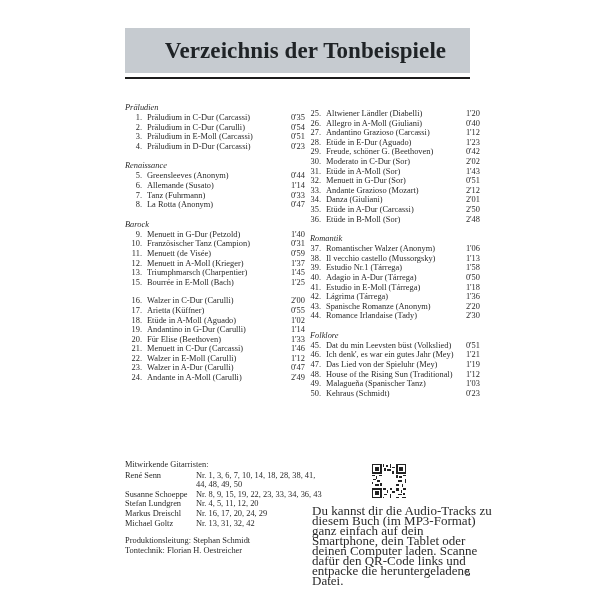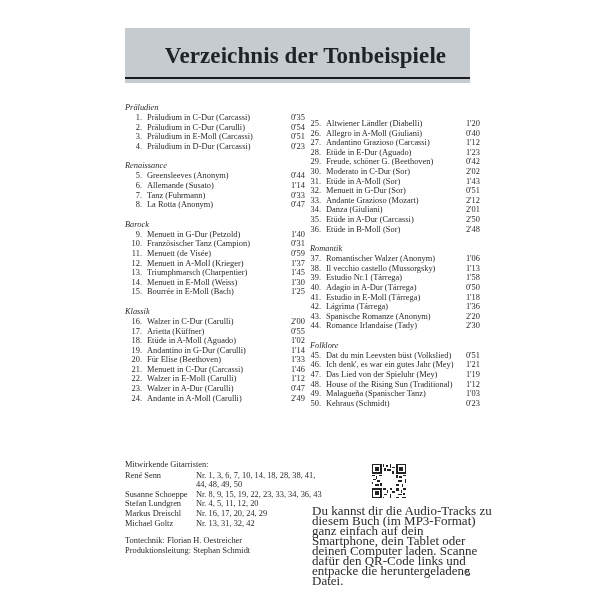--- a/index.html
+++ b/index.html
@@ -1,20 +1,20 @@
 <!DOCTYPE html>
 <html><head>
 <meta charset="utf-8">
 <style>
   * { box-sizing: border-box; margin: 0; padding: 0; }
   html, body { width: 600px; height: 600px; background: #ffffff; overflow: hidden; }
   body { position: relative; font-family: "Liberation Serif", "DejaVu Serif", serif; color: #2a2a2a; }
 
   .banner {
-    position: absolute; left: 125px; top: 28px; width: 345px; height: 55px;
+    position: absolute; left: 125px; top: 28px; width: 345px; height: 45px;
     background: #c6cbd0;
     display: flex; align-items: center; justify-content: center; padding-left: 16px;
   }
   .banner-title {
     font-family: "Liberation Serif", serif; font-weight: bold; font-size: 23px;
     color: #1f2326; letter-spacing: 0.1px;
   }
   .rule {
     position: absolute; left: 125px; top: 77px; width: 345px; height: 2px; background: #1c1c1c;
   }
@@ -129,33 +129,27 @@
         <span class="num">12.</span>
         <span class="name">Menuett in A-Moll (Krieger)</span>
         <span class="dur">1'37</span>
       </div>
     <div class="track">
         <span class="num">13.</span>
         <span class="name">Triumphmarsch (Charpentier)</span>
         <span class="dur">1'45</span>
       </div>
     <div class="track">
-        <span class="num">14.</span>
-        <span class="name">Menuett in E-Moll (Weiss)</span>
-        <span class="dur">1'30</span>
-      </div>
-    <div class="track">
         <span class="num">15.</span>
         <span class="name">Bourrée in E-Moll (Bach)</span>
         <span class="dur">1'25</span>
       </div>
   </div>
 
   <div class="section">
-    <div class="section-title">Klassik</div>
     <div class="track">
         <span class="num">16.</span>
         <span class="name">Walzer in C-Dur (Carulli)</span>
         <span class="dur">2'00</span>
       </div>
     <div class="track">
         <span class="num">17.</span>
         <span class="name">Arietta (Küffner)</span>
         <span class="dur">0'55</span>
       </div>
@@ -191,21 +185,21 @@
       </div>
     <div class="track">
         <span class="num">24.</span>
         <span class="name">Andante in A-Moll (Carulli)</span>
         <span class="dur">2'49</span>
       </div>
   </div>
 </div>
 
 <div class="col col-right">
-  <div class="section" style="margin-top:17px;">
+  <div class="section" style="margin-top:7px;">
     <div class="track">
         <span class="num">25.</span>
         <span class="name">Altwiener Ländler (Diabelli)</span>
         <span class="dur">1'20</span>
       </div>
     <div class="track">
         <span class="num">26.</span>
         <span class="name">Allegro in A-Moll (Giuliani)</span>
         <span class="dur">0'40</span>
       </div>
@@ -356,22 +350,22 @@
     </div>
   <div class="performer">
       <span class="pname">Markus Dreischl</span>
       <span class="ptracks">Nr. 16, 17, 20, 24, 29</span>
     </div>
   <div class="performer">
       <span class="pname">Michael Goltz</span>
       <span class="ptracks">Nr. 13, 31, 32, 42</span>
     </div>
   <div class="credits-spacer"></div>
+  <div>Produktionsleitung: Stephan Schmidt</div>
   <div>Tontechnik: Florian H. Oestreicher</div>
-  <div>Produktionsleitung: Stephan Schmidt</div>
 </div>
 
 <div class="qr">
   <svg viewBox="0 0 25 25" shape-rendering="crispEdges">
     <rect width="25" height="25" fill="#fff"></rect>
     <g fill="#222">
 
       <rect x="0" y="0" width="7" height="7"></rect>
         <rect x="1" y="1" width="5" height="5" fill="#fff"></rect>
         <rect x="2" y="2" width="3" height="3"></rect>

